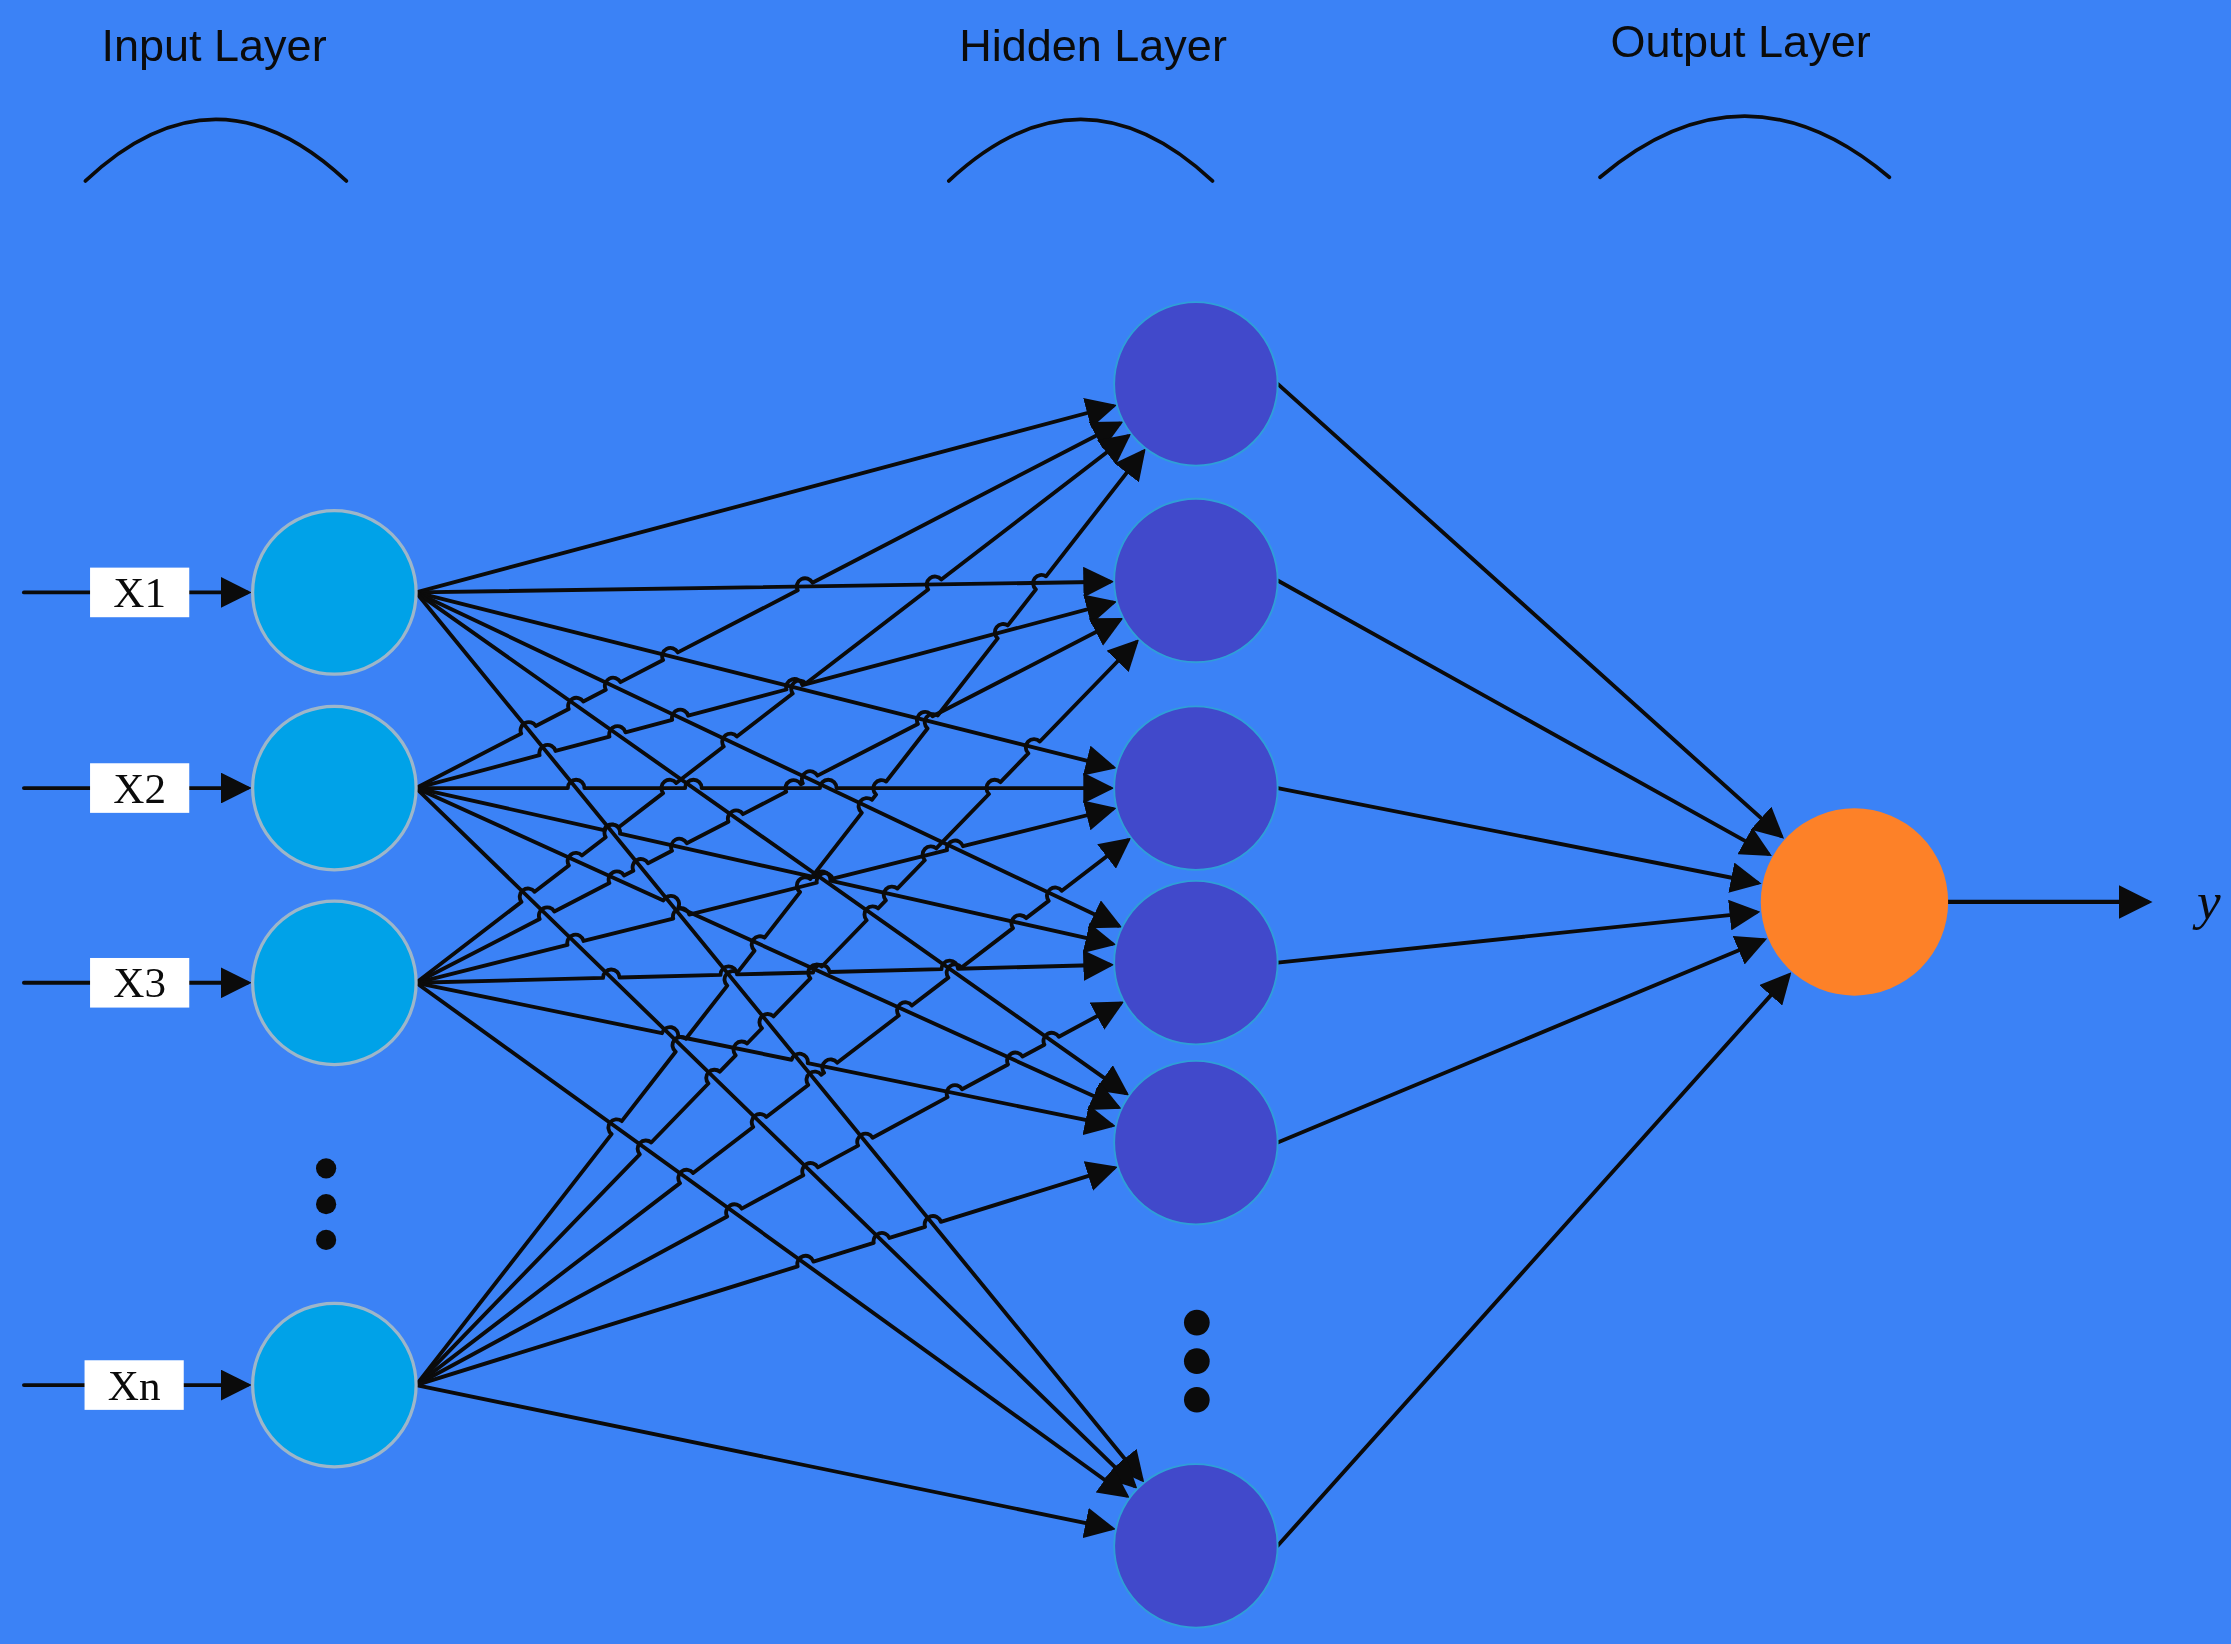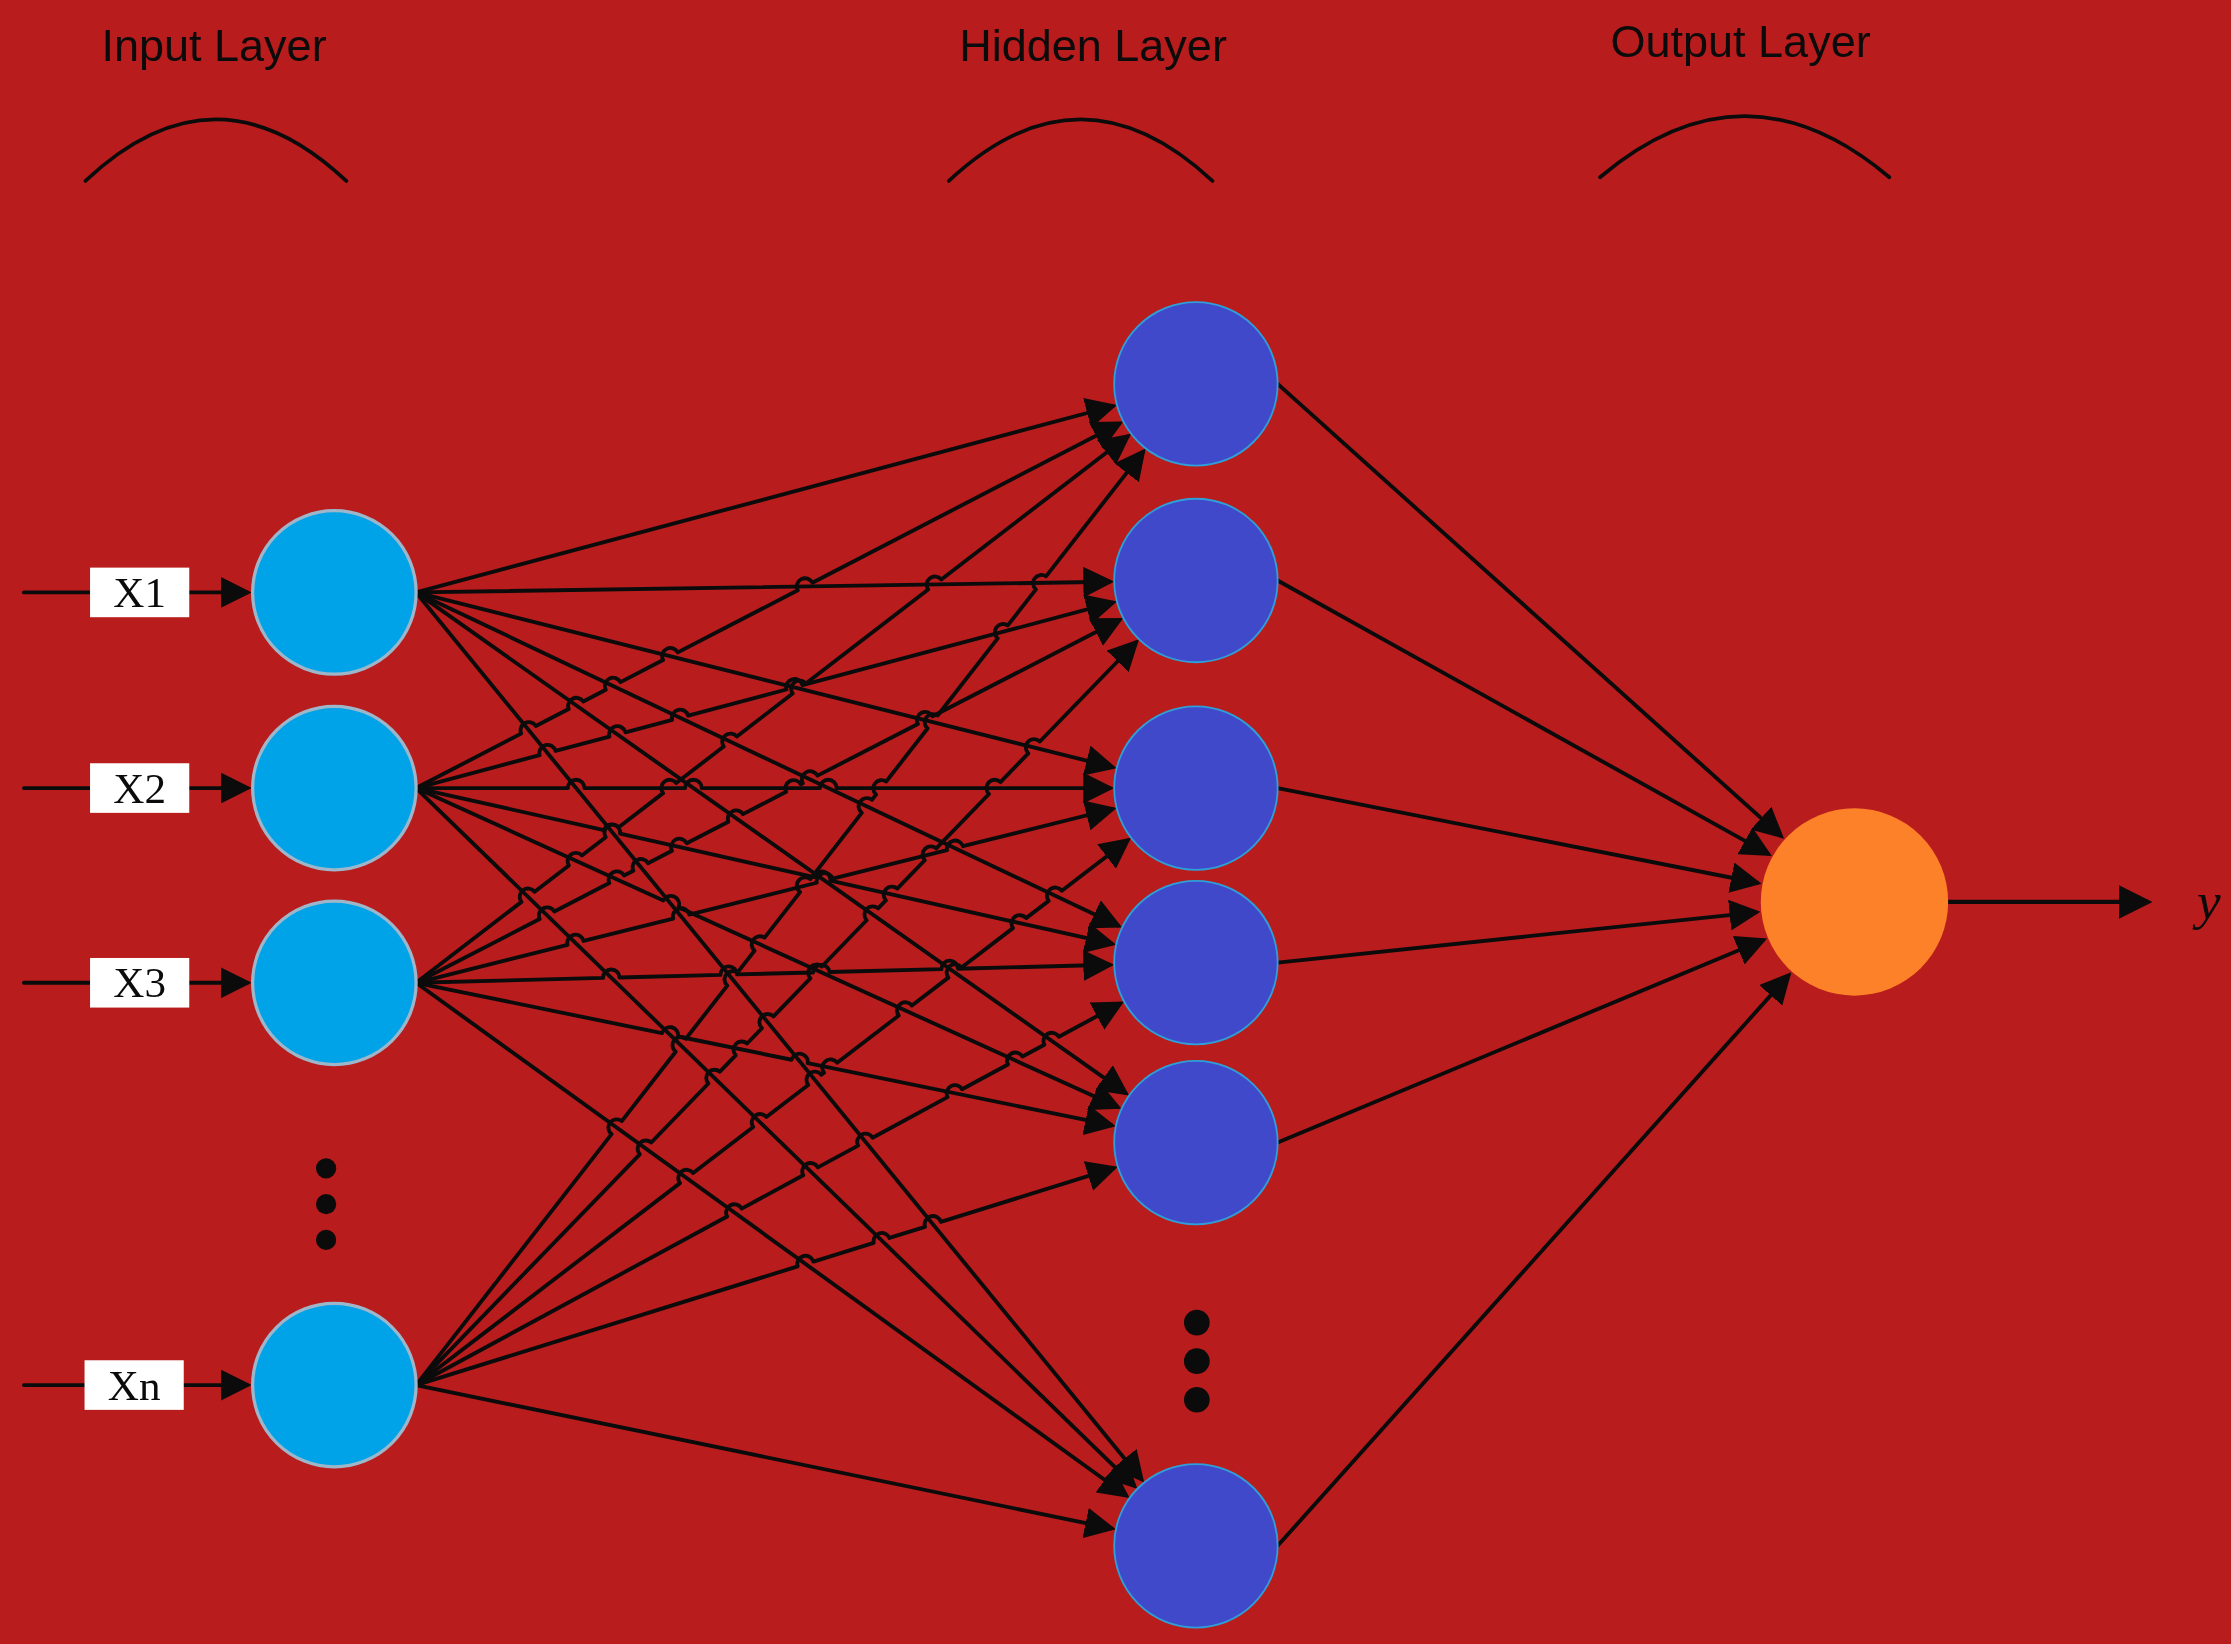--- a/index.html
+++ b/index.html
@@ -1,16 +1,16 @@
 <!DOCTYPE html>
 <html style="font-size:14.7px"><head>
 <meta charset="utf-8">
 <style>
   html,body{margin:0;padding:0;background:#ffffff;}
-  .stage{position:relative;width:2232px;height:1645px;background:#b91c1c;overflow:hidden;}
+  .stage{position:relative;width:2232px;height:1645px;background:#3b82f6;overflow:hidden;}
   svg{position:absolute;left:0;top:0;}
   .layer-title{font-family:"Liberation Sans",sans-serif;font-size:49px;fill:#0b0b0b;text-anchor:middle;}
   .x-label{font-family:"Liberation Serif",serif;font-size:47px;fill:#0b0b0b;text-anchor:middle;}
   .y-label{font-family:"Liberation Serif",serif;font-size:58px;font-style:italic;fill:#0b0b0b;}
   .wire{fill:none;stroke-linecap:round;stroke-linejoin:round;}
   .brace{fill:none;stroke-linecap:round;}
 </style>
 </head>
 <body>
 

